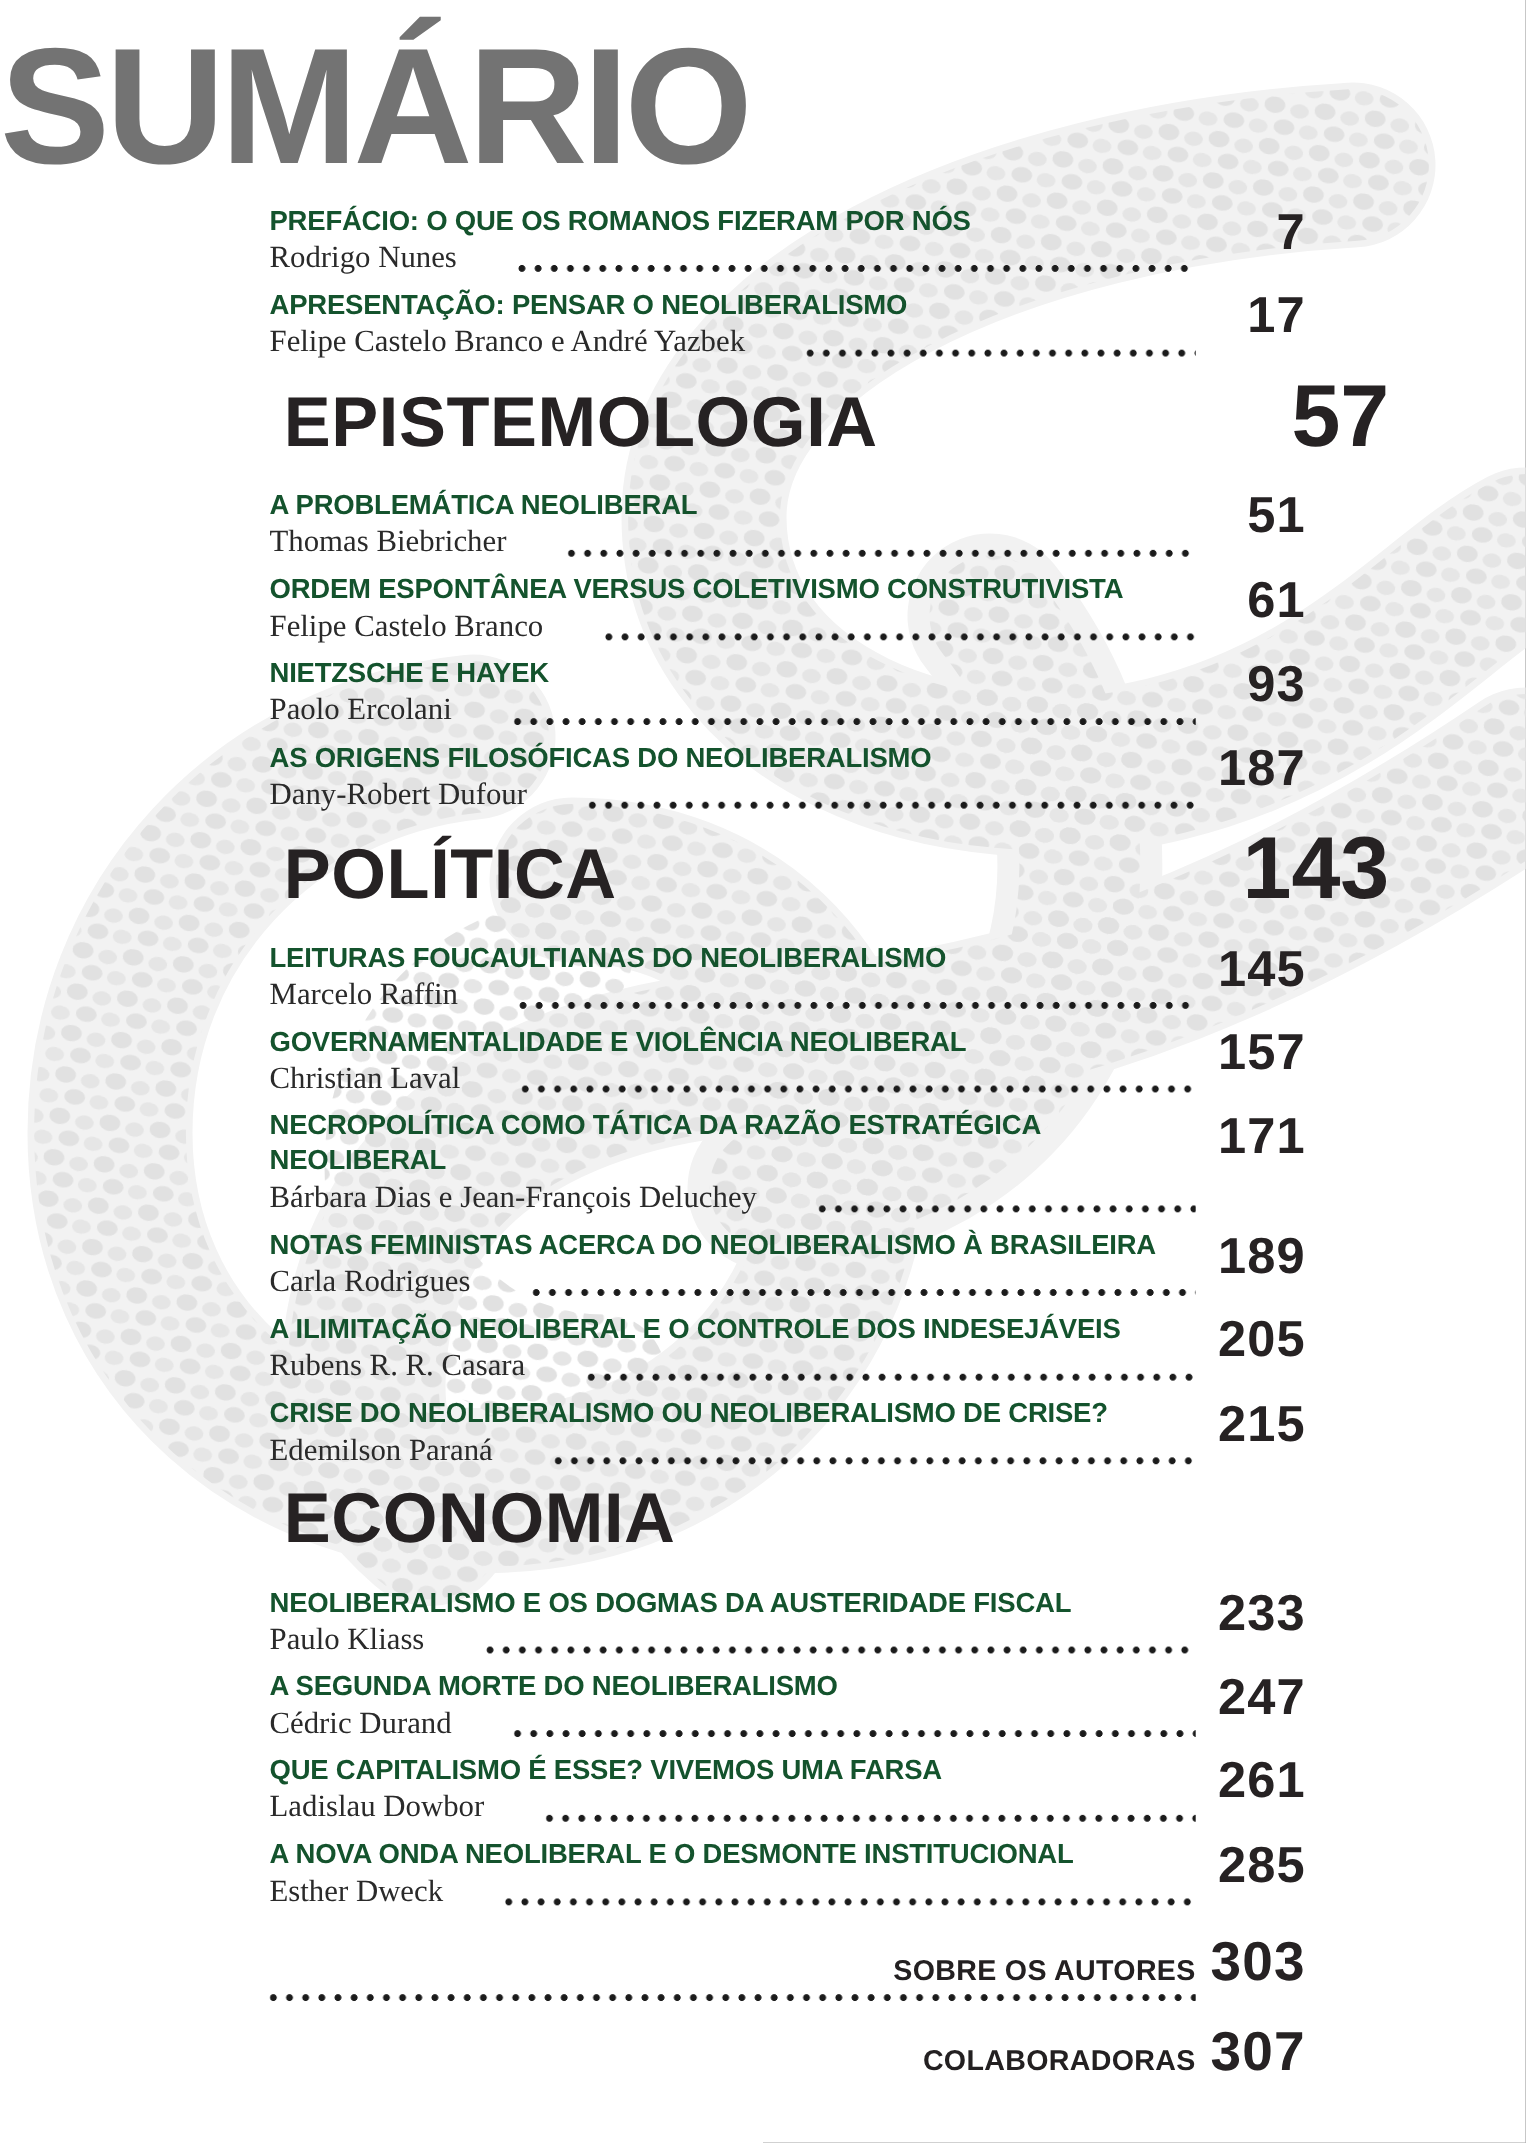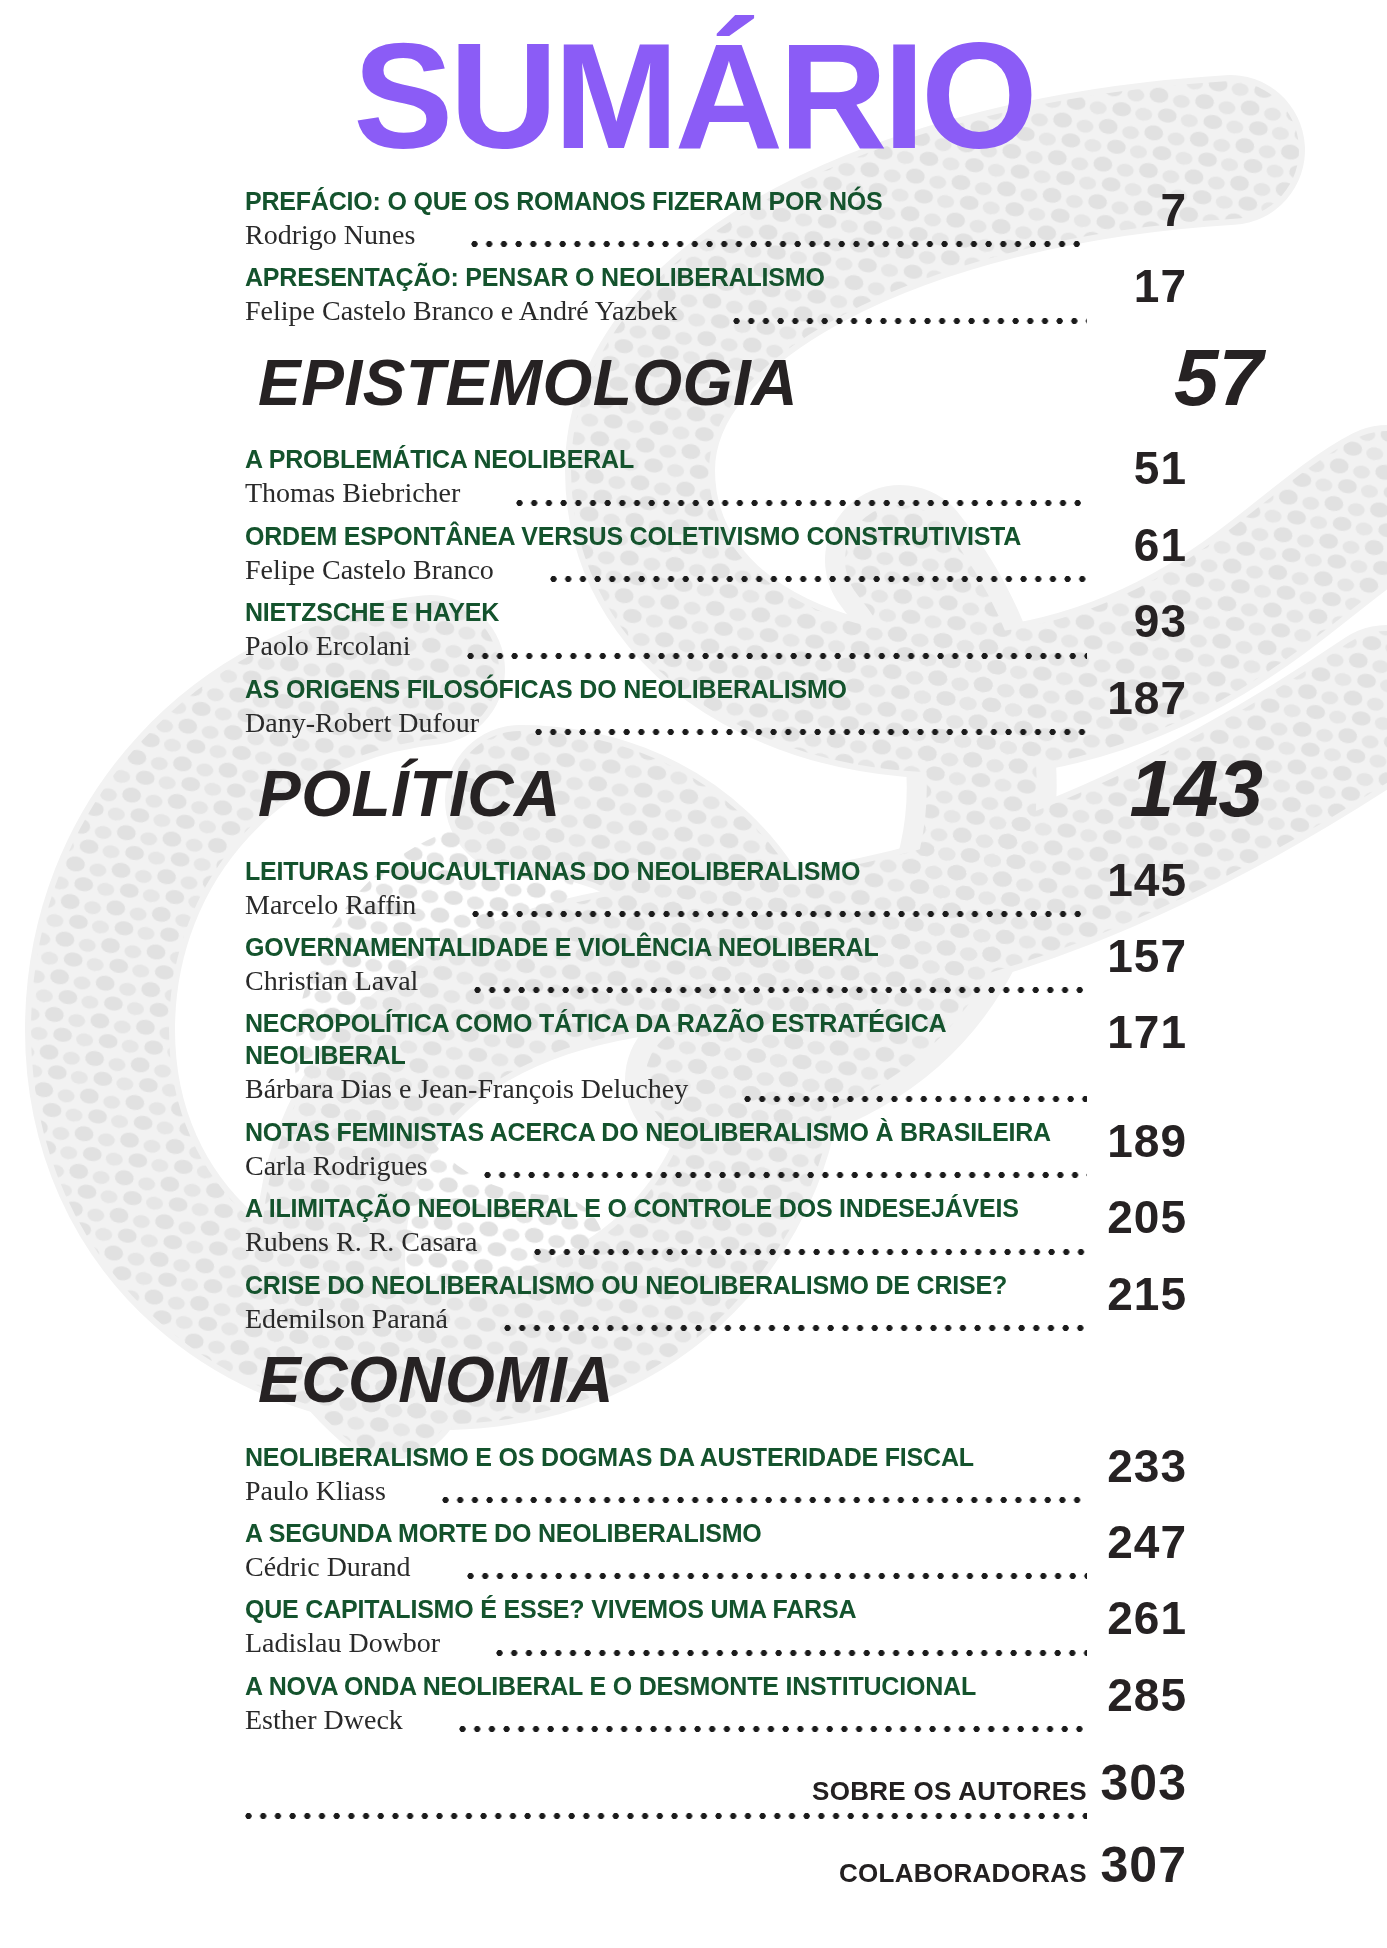--- a/index.html
+++ b/index.html
@@ -10,26 +10,25 @@
     background:#ffffff;
     overflow:hidden;
     font-family:"Liberation Sans", sans-serif;
     color:#232021;
   }
   .watermark { position:absolute; inset:0; z-index:0; }
   .content-wrap { position:relative; z-index:1; }
 
   h1.page-title {
     margin:20px 0 12px;
-    text-align:center;
     font-size:150px;
     line-height:1.02;
     font-weight:bold;
     letter-spacing:-4px;
-    color:#8b5cf6;
+    color:#737373;
     white-space:nowrap;
   }
 
   .content { padding:0 124px 0 245px; }
 
   .row { display:flex; }
   .left { flex:0 0 842px; width:842px; }
 
   .entry { align-items:flex-start; margin-bottom:8px; }
   .title {
@@ -48,21 +47,21 @@
     background-image:radial-gradient(circle at 3.5px 4px, #1b1b1b 2.8px, transparent 3.4px);
     background-size:14.7px 8px; background-repeat:repeat-x; background-position:left center;
   }
   .num {
     flex:1 1 auto;
     font-weight:bold; font-size:46px; line-height:1.1;
     text-align:right; padding-right:76px; letter-spacing:1px;
     color:#262223;
   }
 
-  .section { align-items:baseline; margin:4px 0 24px; padding-left:13px;font-style:italic; }
+  .section { align-items:baseline; margin:4px 0 24px; padding-left:13px; }
   .sec-title {
     flex:0 0 auto;
     font-size:64px; font-weight:bold; letter-spacing:0.5px;
     line-height:1.12; color:#262223;
   }
   .sec-num {
     flex:1 1 auto; text-align:right;
     font-size:80px; font-weight:bold; line-height:1;
     color:#262223;
   }

